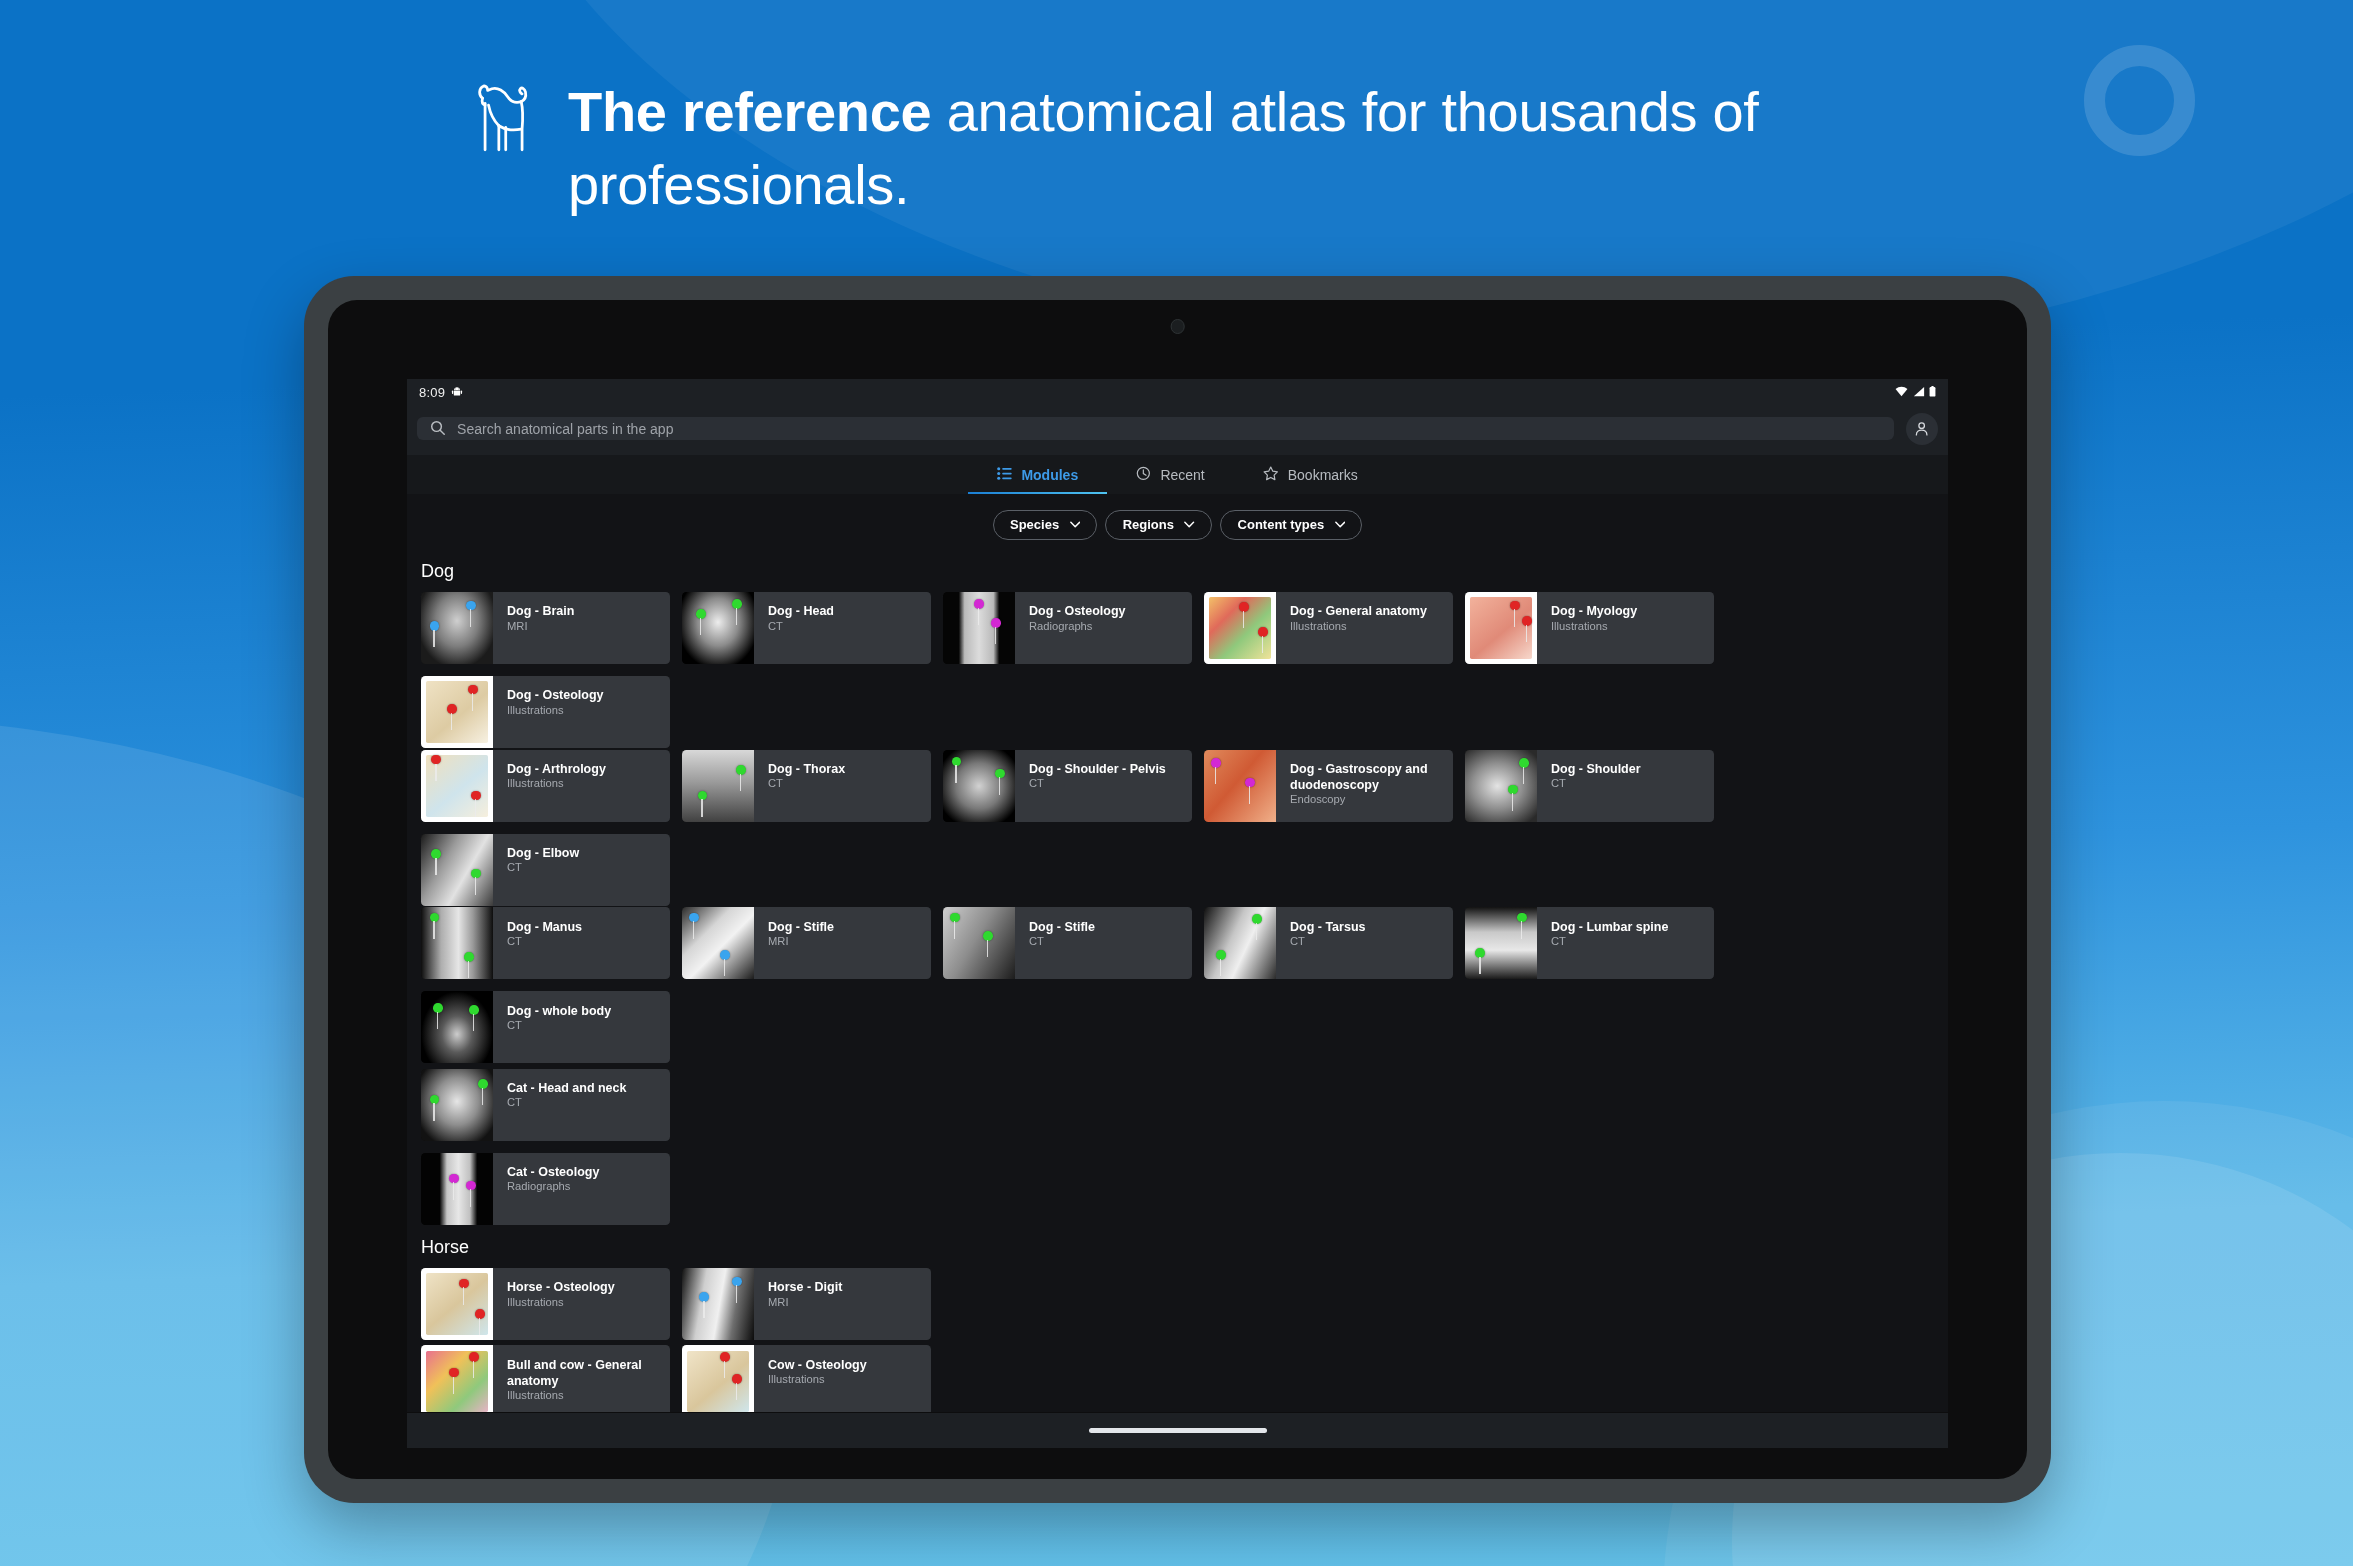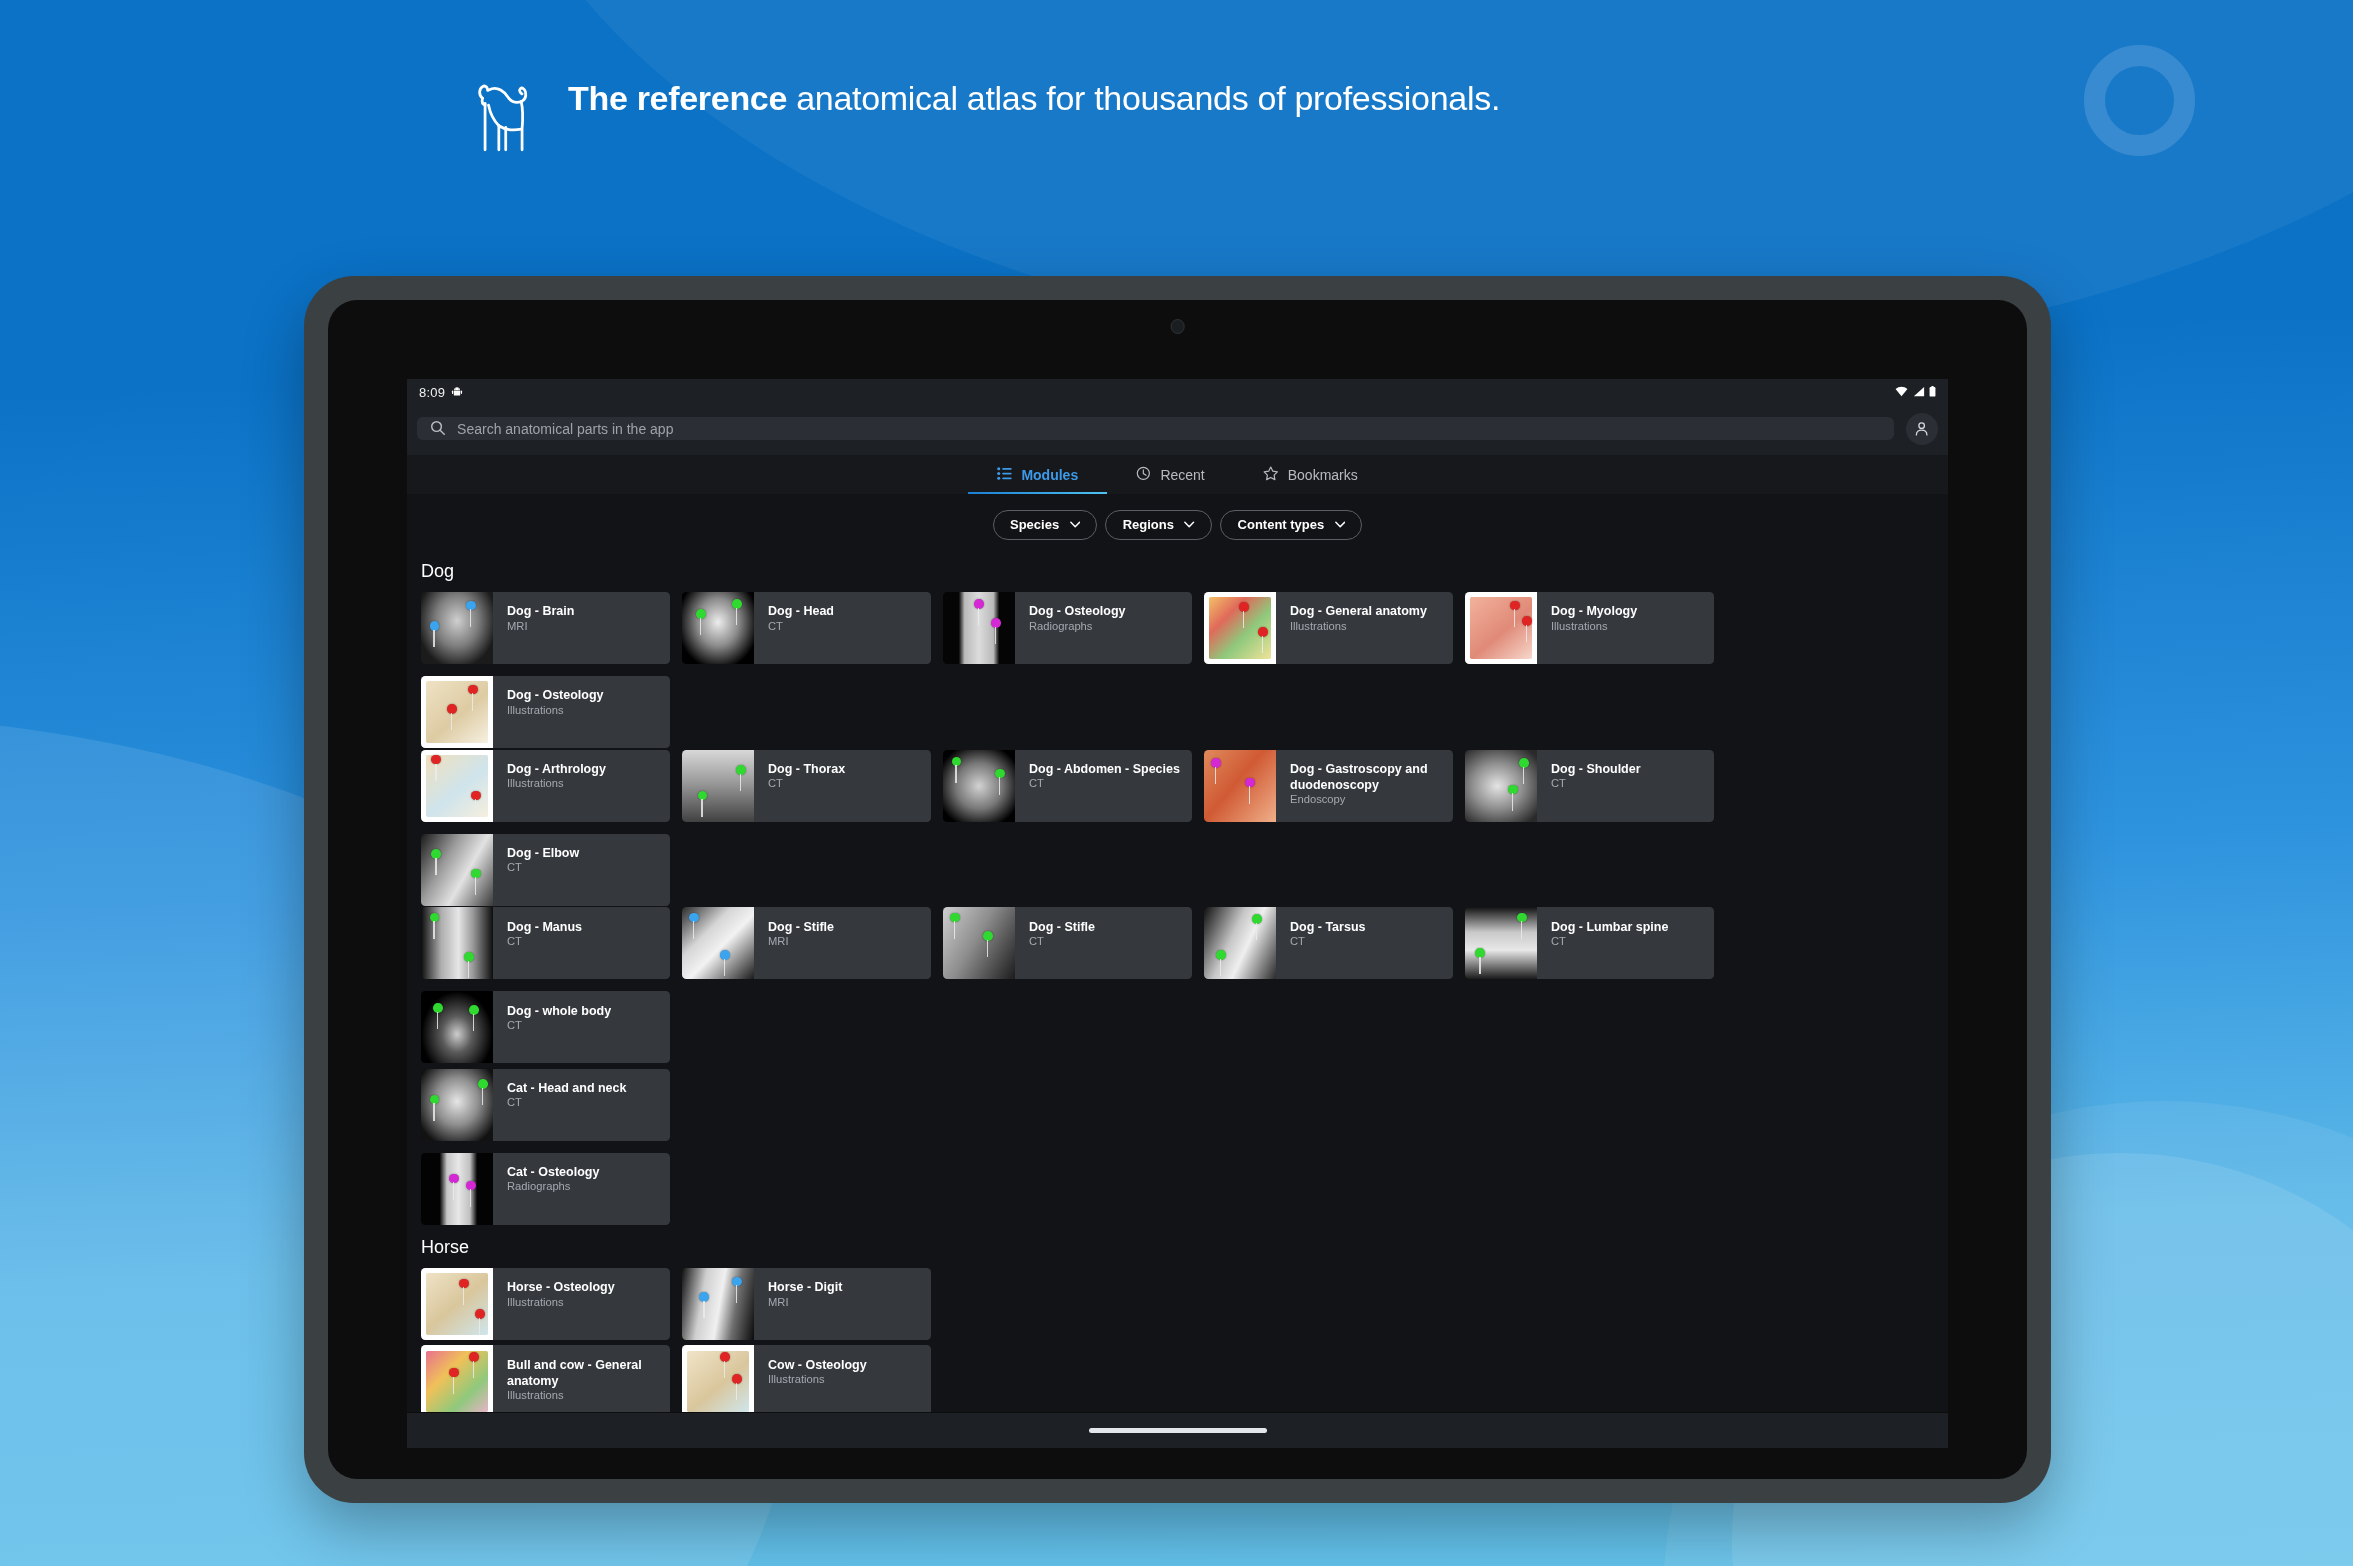--- a/index.html
+++ b/index.html
@@ -55,21 +55,21 @@
   
   .headline-wrap {
     position: absolute;
     left: 471px; top: 76px;
     display: flex; align-items: flex-start; gap: 31px;
     width: 1296px;
   }
   .dog-logo { width: 66px; height: 74px; flex: 0 0 auto; margin-top: 5.2px; }
   .headline {
     color: #ffffff;
-    font-size: 34px;
+    font-size: 56px;
     line-height: 1.30;
     font-weight: 400;
     letter-spacing: -0.3px;
   }
   .headline b { font-weight: 700; }
 
   
   .tablet {
     position: absolute;
     left: 304px; top: 276px;
@@ -475,21 +475,21 @@
                   <div class="card-sub">CT</div>
                 </div>
               </div>
               <div class="card">
                 <div class="card-thumb">
                   <div style="position: absolute; inset: 0px; background: radial-gradient(rgb(210, 210, 210) 0%, rgb(120, 120, 120) 45%, rgb(0, 0, 0) 85%);"></div>
                   <span class="pin g" style="left: 8.6px; top: 7px;"></span>
                   <span class="pin g" style="left: 52px; top: 19px;"></span>
                 </div>
                 <div class="card-body">
-                  <div class="card-title">Dog - Abdomen - Species</div>
+                  <div class="card-title">Dog - Shoulder - Pelvis</div>
                   <div class="card-sub">CT</div>
                 </div>
               </div>
               <div class="card">
                 <div class="card-thumb">
                   <div style="position: absolute; inset: 0px; background: linear-gradient(130deg, rgb(224, 138, 92) 0%, rgb(208, 90, 52) 45%, rgb(240, 176, 138) 100%);"></div>
                   <span class="pin m" style="left: 7px; top: 8.6px;"></span>
                   <span class="pin m" style="left: 41px; top: 28px;"></span>
                 </div>
                 <div class="card-body">

